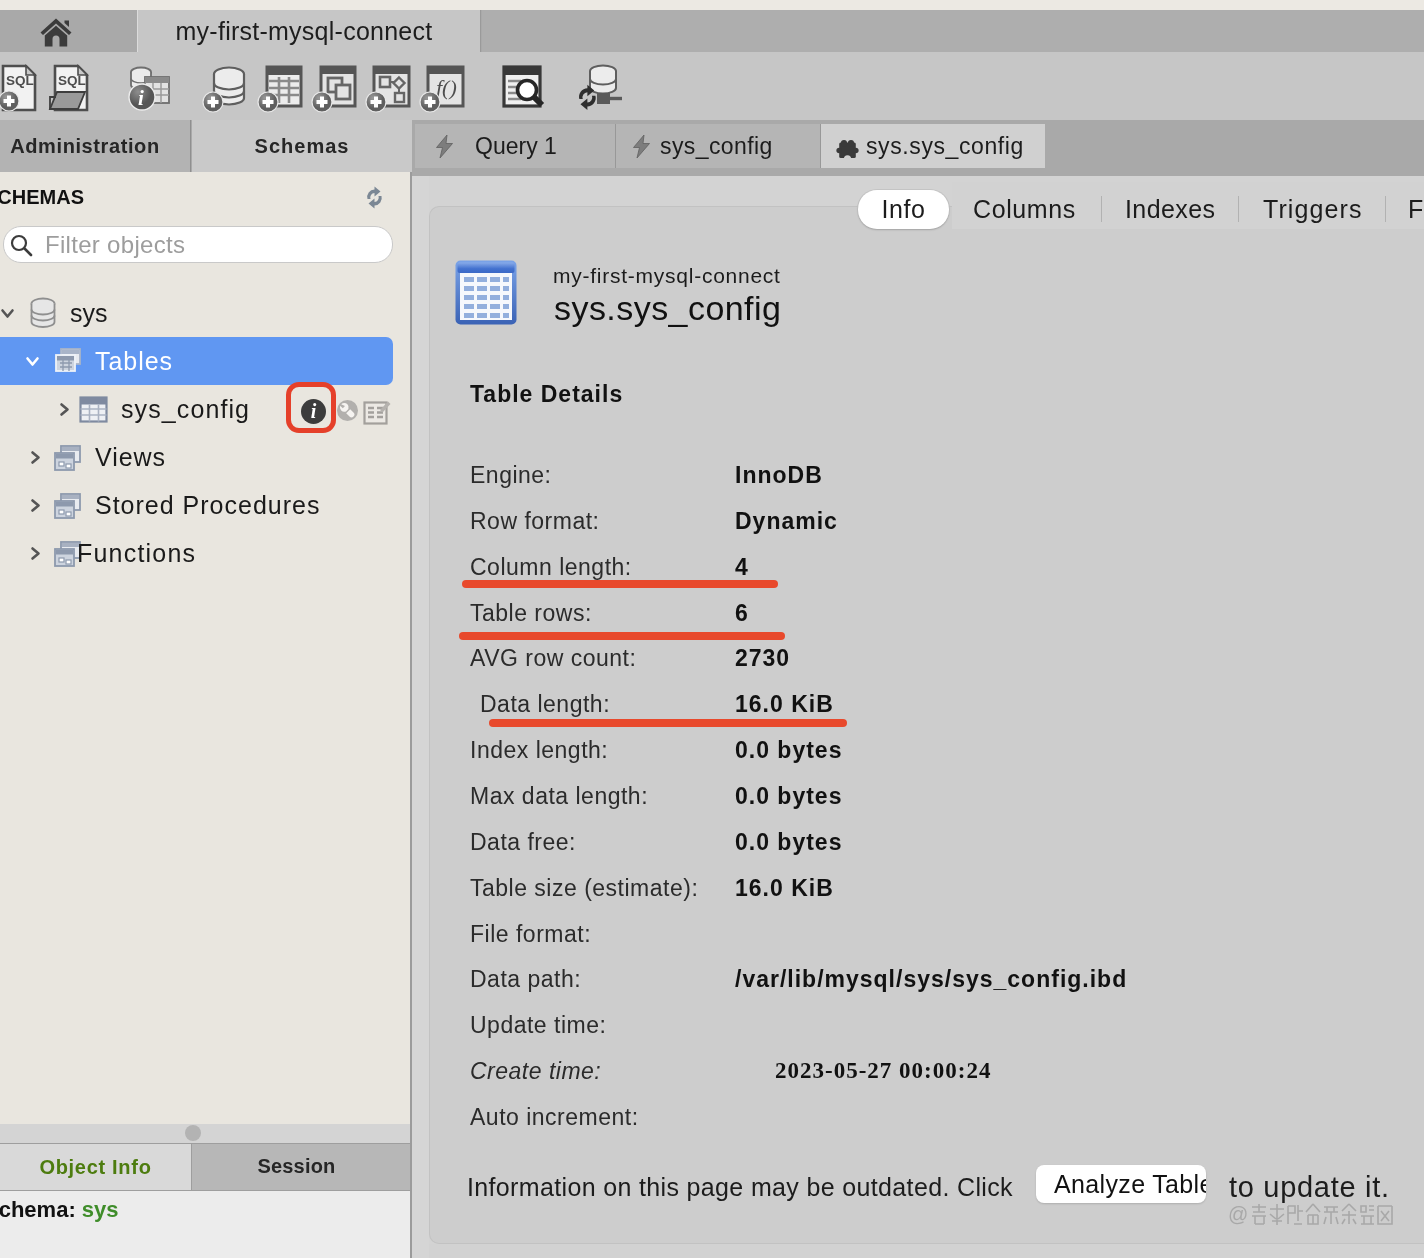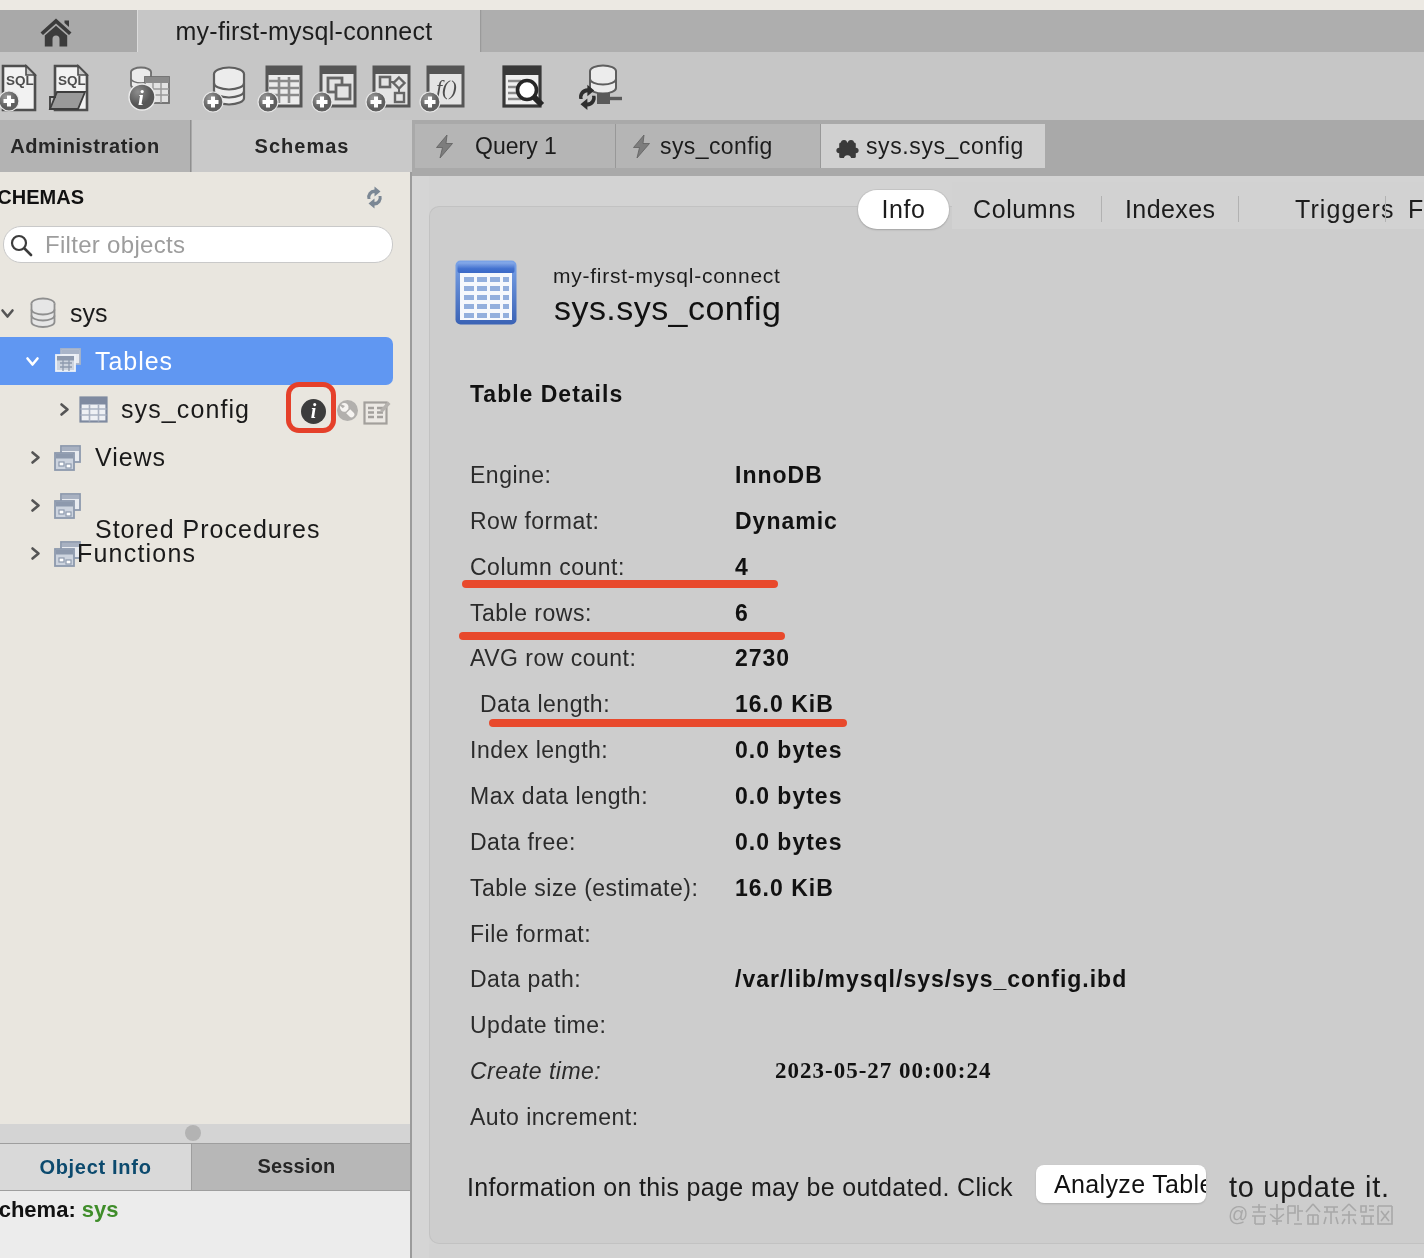--- a/index.html
+++ b/index.html
@@ -222,58 +222,58 @@
     <path d="M5.5 3.5 L11.5 8.5 L5.5 13.5" fill="none" stroke="#555" stroke-width="2.6" stroke-linecap="round" stroke-linejoin="round"></path>
   </svg>
 <svg class="abs" style="left:52px;top:491px;" width="30" height="31" viewBox="0 0 30 31">
     <rect x="9" y="3" width="19" height="16" fill="#e8ebf0" stroke="#8d99ad" stroke-width="1.8"></rect>
     <rect x="10" y="4" width="17" height="4" fill="#8d99ad" opacity="0.7"></rect>
     <rect x="3" y="10" width="19" height="17" fill="#cdd4df" stroke="#8d99ad" stroke-width="1.8"></rect>
     <rect x="4" y="11" width="17" height="4.5" fill="#8d99ad"></rect>
     <rect x="7" y="19" width="5" height="4" fill="#fff" stroke="#8d99ad" stroke-width="1.2"></rect>
     <rect x="14" y="21" width="5" height="4" fill="#fff" stroke="#8d99ad" stroke-width="1.2"></rect>
   </svg>
-<div class="abs tree" style="left:95px;top:490px;letter-spacing:1px;margin-top:24px;">Stored Procedures</div>
+<div class="abs tree" style="left:95px;top:490px;letter-spacing:1px;">Stored Procedures</div>
 <svg class="abs" style="left:27px;top:545px;" width="17" height="17" viewBox="0 0 17 17">
     <path d="M5.5 3.5 L11.5 8.5 L5.5 13.5" fill="none" stroke="#555" stroke-width="2.6" stroke-linecap="round" stroke-linejoin="round"></path>
   </svg>
 <svg class="abs" style="left:52px;top:539px;" width="30" height="31" viewBox="0 0 30 31">
     <rect x="9" y="3" width="19" height="16" fill="#e8ebf0" stroke="#8d99ad" stroke-width="1.8"></rect>
     <rect x="10" y="4" width="17" height="4" fill="#8d99ad" opacity="0.7"></rect>
     <rect x="3" y="10" width="19" height="17" fill="#cdd4df" stroke="#8d99ad" stroke-width="1.8"></rect>
     <rect x="4" y="11" width="17" height="4.5" fill="#8d99ad"></rect>
     <rect x="7" y="19" width="5" height="4" fill="#fff" stroke="#8d99ad" stroke-width="1.2"></rect>
     <rect x="14" y="21" width="5" height="4" fill="#fff" stroke="#8d99ad" stroke-width="1.2"></rect>
   </svg>
 <div class="abs tree" style="left:77px;top:538px;letter-spacing:1.2px;">Functions</div>
 
 <div class="abs" style="left:0;top:1124px;width:410px;height:19px;background:#d4d4d4;"></div>
 <div class="abs" style="left:185px;top:1125px;width:16px;height:16px;border-radius:8px;background:#b3b3b3;"></div>
 
 <div class="abs" style="left:0;top:1143px;width:410px;height:48px;background:#b7b7b7;border-top:1px solid #9e9e9e;border-bottom:1px solid #9e9e9e;"></div>
-<div class="abs" style="left:0;top:1143px;width:192px;height:48px;background:#d9d9d9;border-top:1px solid #9e9e9e;border-bottom:1px solid #9e9e9e;border-right:1px solid #9e9e9e;line-height:46px;text-align:center;font-weight:bold;font-size:20px;letter-spacing:0.7px;color:#0c4a6e;">Object Info</div>
+<div class="abs" style="left:0;top:1143px;width:192px;height:48px;background:#d9d9d9;border-top:1px solid #9e9e9e;border-bottom:1px solid #9e9e9e;border-right:1px solid #9e9e9e;line-height:46px;text-align:center;font-weight:bold;font-size:20px;letter-spacing:0.7px;color:#4d7c0f;">Object Info</div>
 <div class="abs" style="left:192px;top:1143px;width:209px;height:48px;line-height:46px;text-align:center;font-weight:bold;font-size:20px;letter-spacing:0.2px;color:#262626;">Session</div>
 
 <div class="abs" style="left:0;top:1191px;width:410px;height:67px;background:#ececec;"></div>
 <div class="abs" style="left:-16px;top:1197px;font-weight:bold;font-size:22px;color:#111;">Schema: <span style="color:#3f8d2a;">sys</span></div>
 
 <div class="abs" style="left:429px;top:176px;width:995px;height:1082px;background:#d3d3d3;"></div>
 
 <div class="abs" style="left:412px;top:176px;width:17px;height:1082px;background:#d5d5d5;"></div>
 
 <div class="abs" style="left:429px;top:206px;width:995px;height:1038px;background:#cdcdcd;border-radius:10px 0 0 10px;border-left:1px solid #c2c2c2;border-top:1px solid #c2c2c2;border-bottom:1px solid #c2c2c2;"></div>
 <div class="abs" style="left:429px;top:1244px;width:995px;height:14px;background:#d2d2d2;"></div>
 
 <div class="abs" style="left:952px;top:182px;width:472px;height:47px;background:#d2d2d2;"></div>
 
 <div class="abs" style="left:858px;top:190px;width:91px;height:39px;background:#fff;border-radius:19px;box-shadow:0 1px 2px rgba(0,0,0,0.18), 0 0 0 1px #c6c6c6;"></div>
 <div class="abs seg" style="left:858px;width:91px;text-align:center;letter-spacing:0.6px;">Info</div>
 <div class="abs seg" style="left:973px;letter-spacing:0.6px;">Columns</div>
 <div class="abs seg" style="left:1125px;letter-spacing:0.4px;">Indexes</div>
-<div class="abs seg" style="left:1263px;letter-spacing:1.1px;margin-left:32px;">Triggers</div>
+<div class="abs seg" style="left:1263px;letter-spacing:1.1px;">Triggers</div>
 <div class="abs seg" style="left:1408px;letter-spacing:0.6px;">Foreign keys</div>
 <div class="abs" style="left:1101px;top:196px;width:1px;height:26px;background:#b2b2b2;"></div>
 <div class="abs" style="left:1238px;top:196px;width:1px;height:26px;background:#b2b2b2;"></div>
 <div class="abs" style="left:1385px;top:196px;width:1px;height:26px;background:#b2b2b2;"></div>
 
 <svg class="abs" style="left:455px;top:260px;" width="62" height="65" viewBox="0 0 62 65">
   <defs>
     <linearGradient id="bframe" x1="0" y1="0" x2="0" y2="1">
         <stop offset="0%" stop-color="#7aa3e8"></stop>
         <stop offset="100%" stop-color="#3a62b5"></stop>
@@ -313,21 +313,21 @@
 
 <div class="abs" style="left:553px;top:263px;font-size:21px;letter-spacing:0.75px;line-height:26px;color:#1b1b1b;">my-first-mysql-connect</div>
 <div class="abs" style="left:554px;top:288px;font-size:34px;letter-spacing:0.45px;line-height:40px;color:#111;">sys.sys_config</div>
 
 <div class="abs" style="left:470px;top:380px;font-weight:bold;font-size:23px;letter-spacing:1px;line-height:28px;color:#111;">Table Details</div>
 
 <div class="abs lbl" style="left:470px;top:461px;">Engine:</div>
 <div class="abs val" style="left:735px;top:461px;">InnoDB</div>
 <div class="abs lbl" style="left:470px;top:507px;">Row format:</div>
 <div class="abs val" style="left:735px;top:507px;">Dynamic</div>
-<div class="abs lbl" style="left:470px;top:553px;">Column count:</div>
+<div class="abs lbl" style="left:470px;top:553px;">Column length:</div>
 <div class="abs val" style="left:735px;top:553px;">4</div>
 <div class="abs lbl" style="left:470px;top:599px;">Table rows:</div>
 <div class="abs val" style="left:735px;top:599px;">6</div>
 <div class="abs lbl" style="left:470px;top:644px;">AVG row count:</div>
 <div class="abs val" style="left:735px;top:644px;">2730</div>
 <div class="abs lbl" style="left:480px;top:690px;">Data length:</div>
 <div class="abs val" style="left:735px;top:690px;">16.0 KiB</div>
 <div class="abs lbl" style="left:470px;top:736px;">Index length:</div>
 <div class="abs val" style="left:735px;top:736px;">0.0 bytes</div>
 <div class="abs lbl" style="left:470px;top:782px;">Max data length:</div>

